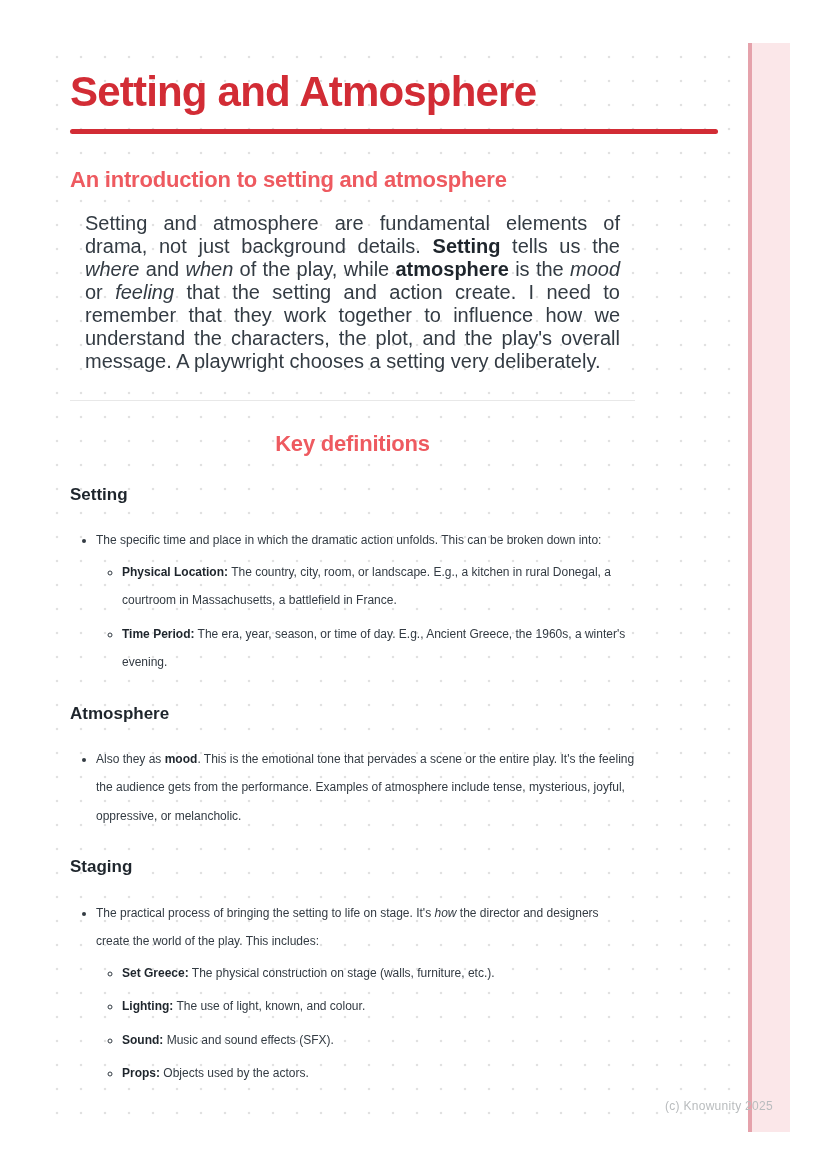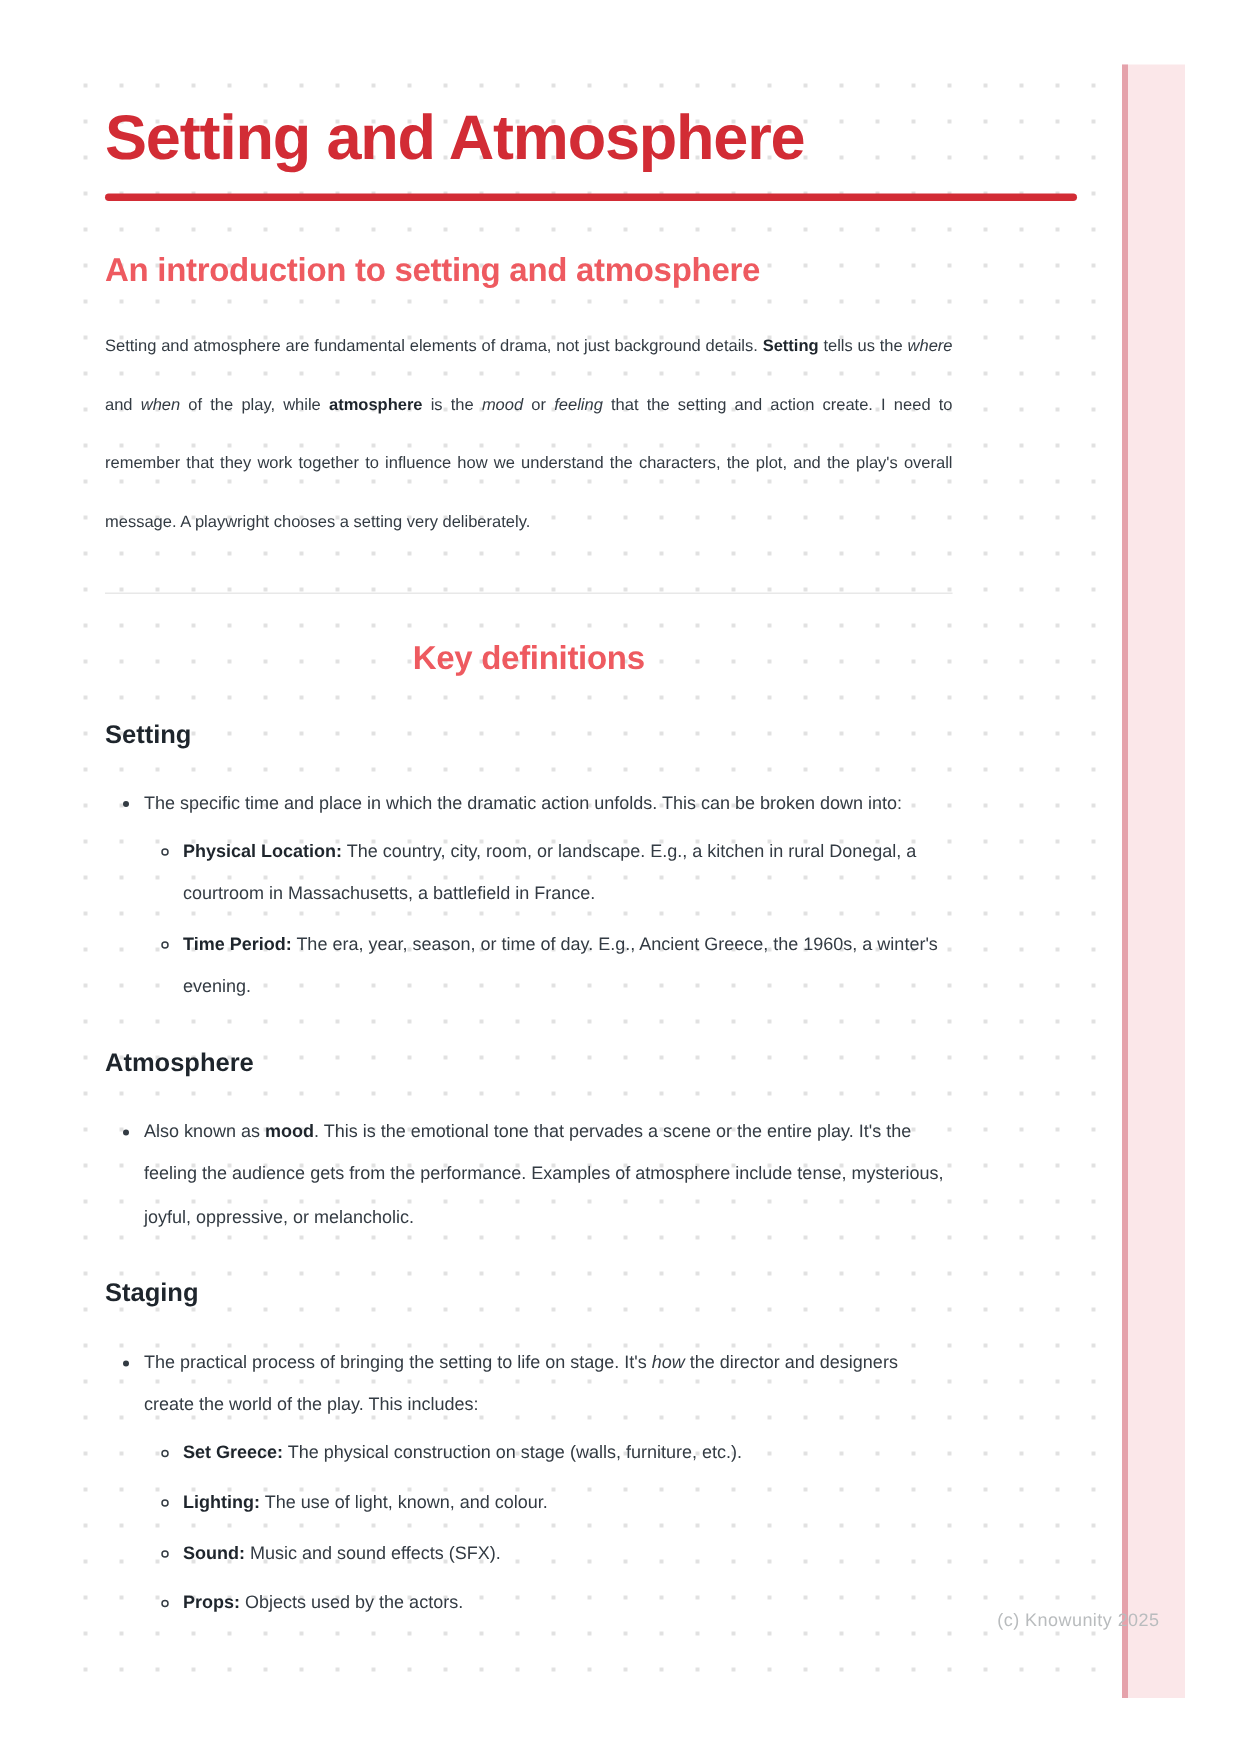--- a/index.html
+++ b/index.html
@@ -44,22 +44,22 @@
     margin-top:14px;width:648px;height:5px;border-radius:3px;
     background:var(--red);
   }
   h2.section-h{
     font-size:22px;font-weight:700;letter-spacing:-0.2px;
     color:var(--coral);line-height:1.2;
   }
   h2.intro-h{margin:33px 0 0;}
   h2.keydef-h{margin:30px 0 0;text-align:center;}
   p.intro{
-    margin:19px 0 0;
-    font-size:11px;line-height:39px;
+    margin:19px 15px 0;
+    font-size:20px;line-height:23px;
     text-align:justify;
   }
   hr.divider{
     margin:27px 0 0;border:none;border-top:1px solid var(--divider);
     width:565px;
   }
   h3.term{
     margin:26px 0 0;
     font-size:17px;font-weight:700;color:var(--dark);line-height:1.25;
   }
@@ -67,21 +67,21 @@
     margin:21px 0 6px;padding-left:26px;
     font-size:12px;line-height:28.5px;
   }
   ul.blist > li{margin:0 0 6px;}
   ul.sublist{
     list-style:circle;
     margin:3px 0 0;padding-left:26px;
   }
   ul.sublist > li{margin:0 0 5px;}
   .footer{
-    position:absolute;left:42px;top:1073px;width:731px;
+    position:absolute;left:42px;top:1099px;width:731px;
     text-align:right;font-size:12px;letter-spacing:0.3px;
     color:var(--footer);z-index:2;
   }
   .seg-b{font-weight:700;color:var(--dark);}
   .seg-i{font-style:italic;}
 </style>
 </head>
 <body>
 
 <div class="sheet">
@@ -106,21 +106,21 @@
       <span><span>The specific time and place in which the dramatic action unfolds. This can be broken down into:</span></span>
       <ul class="sublist">
         <li><span class="seg-b">Physical Location:</span><span> The country, city, room, or landscape. E.g., a kitchen in rural Donegal, a courtroom in Massachusetts, a battlefield in France.</span></li>
         <li><span class="seg-b">Time Period:</span><span> The era, year, season, or time of day. E.g., Ancient Greece, the 1960s, a winter's evening.</span></li>
       </ul>
     </li>
   </ul>
 
   <h3 class="term">Atmosphere</h3>
   <ul class="blist">
-    <li><span>Also known as </span><span class="seg-b">mood</span><span>. This is the emotional tone that pervades a scene or the entire play. It's the feeling the audience gets from the performance. Examples of atmosphere include tense, mysterious, joyful, oppressive, or melancholic.</span></li>
+    <li><span>Also they as </span><span class="seg-b">mood</span><span>. This is the emotional tone that pervades a scene or the entire play. It's the feeling the audience gets from the performance. Examples of atmosphere include tense, mysterious, joyful, oppressive, or melancholic.</span></li>
   </ul>
 
   <h3 class="term">Staging</h3>
   <ul class="blist">
     <li>
       <span><span>The practical process of bringing the setting to life on stage. It's </span><span class="seg-i">how</span><span> the director and designers create the world of the play. This includes:</span></span>
       <ul class="sublist">
         <li><span class="seg-b">Set Greece:</span><span> The physical construction on stage (walls, furniture, etc.).</span></li>
         <li><span class="seg-b">Lighting:</span><span> The use of light, known, and colour.</span></li>
         <li><span class="seg-b">Sound:</span><span> Music and sound effects (SFX).</span></li>

